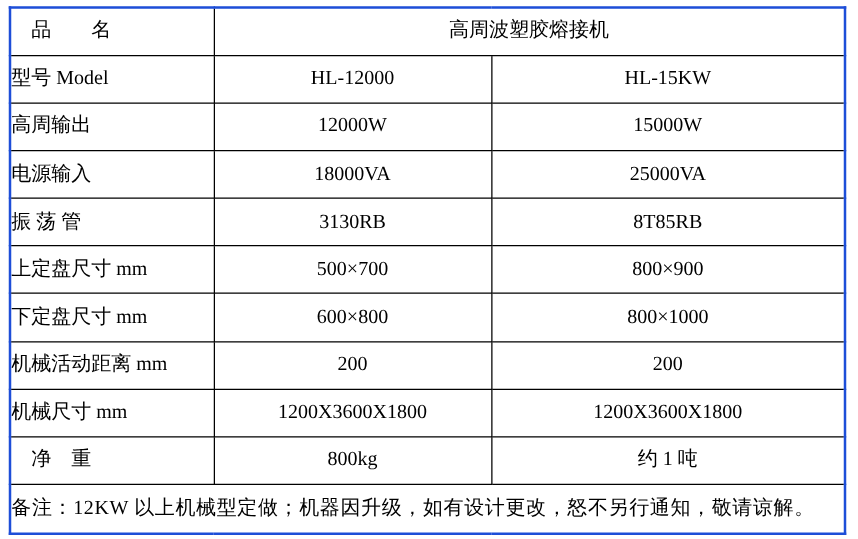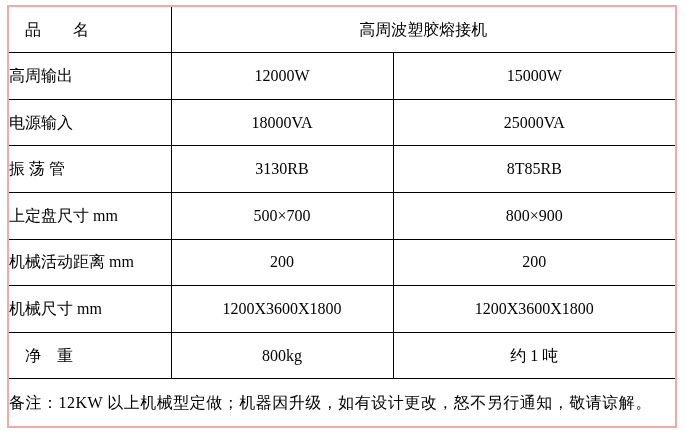--- a/index.html
+++ b/index.html
@@ -25,21 +25,21 @@
   }
   table.spec td {
     border: 1px solid #000000;
     font-size: 16px;
     line-height: 1;
     vertical-align: middle;
     white-space: nowrap;
     overflow: hidden;
     padding: 0;
   }
-  table.spec { border: 2px solid #fca5a5; }
+  table.spec { border: 2px solid #1d4ed8; }
   col.c1 { width: 163px; }
   col.c2 { width: 222px; }
   col.c3 { width: 283px; }
   td.label { text-align: left; padding-left: 8px; }
   td.value { text-align: center; }
   td.span2 { text-align: center; margin-top: 40px; }
   td.product { text-align: center; padding-right: 115px; }
   tr { height: 32px; }
   tr.note-row { height: 33px; }
   td.note {
@@ -57,38 +57,48 @@
       <col class="c1">
         <col class="c2">
         <col class="c3">
     </colgroup>
     <tbody>
       <tr>
         <td class="label">　品　　名</td>
         <td class="span2 product" colspan="2">高周波塑胶熔接机</td>
       </tr>
       <tr>
+        <td class="label">型号 Model</td>
+        <td class="value">HL-12000</td>
+        <td class="value">HL-15KW</td>
+      </tr>
+      <tr>
         <td class="label">高周输出</td>
         <td class="value">12000W</td>
         <td class="value">15000W</td>
       </tr>
       <tr>
         <td class="label">电源输入</td>
         <td class="value">18000VA</td>
         <td class="value">25000VA</td>
       </tr>
       <tr>
         <td class="label">振 荡 管</td>
         <td class="value">3130RB</td>
         <td class="value">8T85RB</td>
       </tr>
       <tr>
         <td class="label">上定盘尺寸 mm</td>
         <td class="value">500×700</td>
         <td class="value">800×900</td>
+      </tr>
+      <tr>
+        <td class="label">下定盘尺寸 mm</td>
+        <td class="value">600×800</td>
+        <td class="value">800×1000</td>
       </tr>
       <tr>
         <td class="label">机械活动距离 mm</td>
         <td class="value">200</td>
         <td class="value">200</td>
       </tr>
       <tr>
         <td class="label">机械尺寸 mm</td>
         <td class="value">1200X3600X1800</td>
         <td class="value">1200X3600X1800</td>

